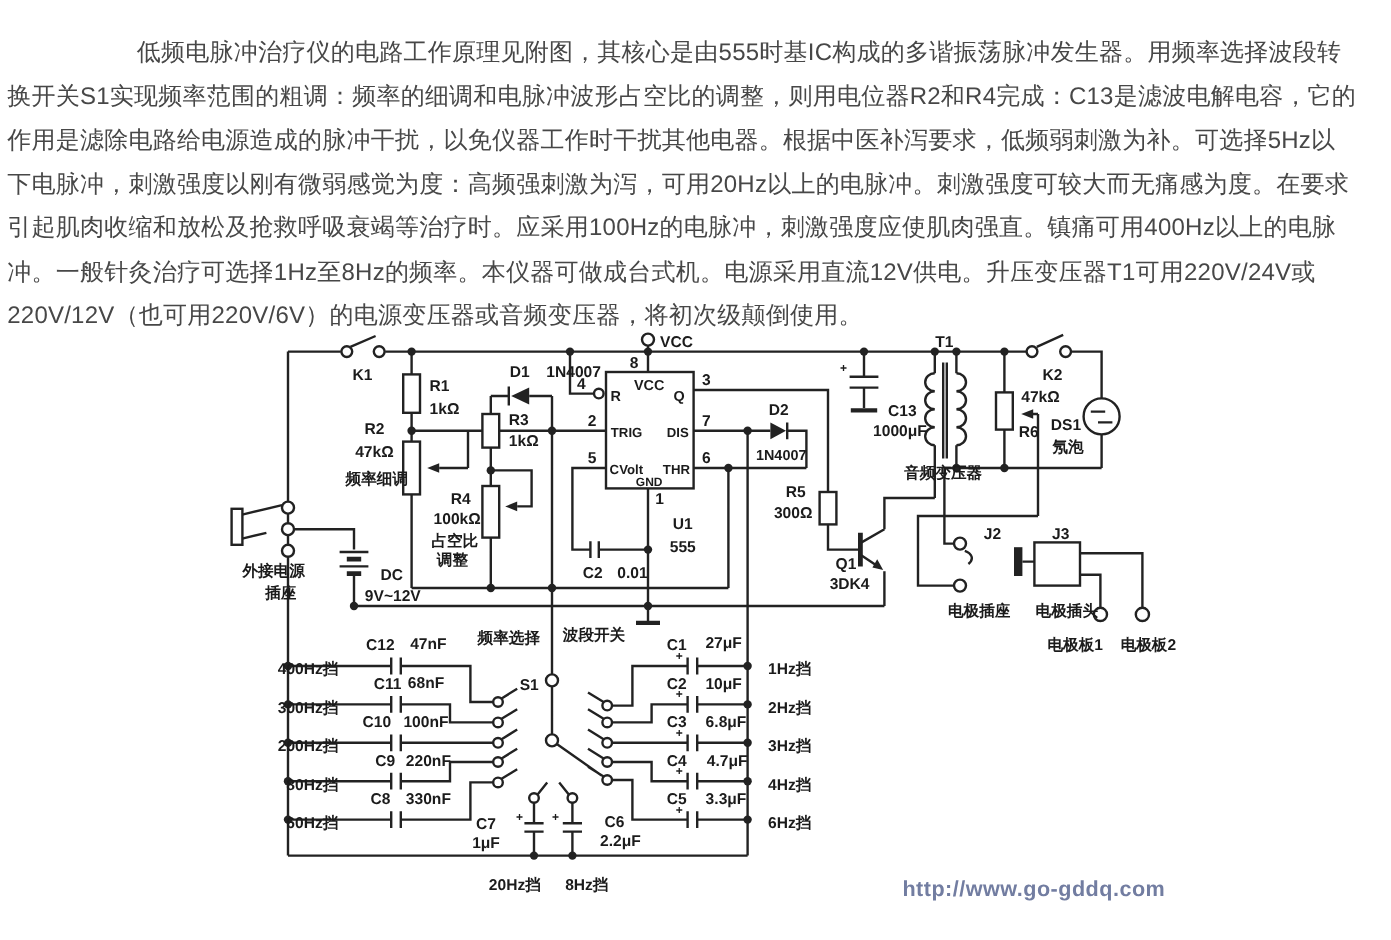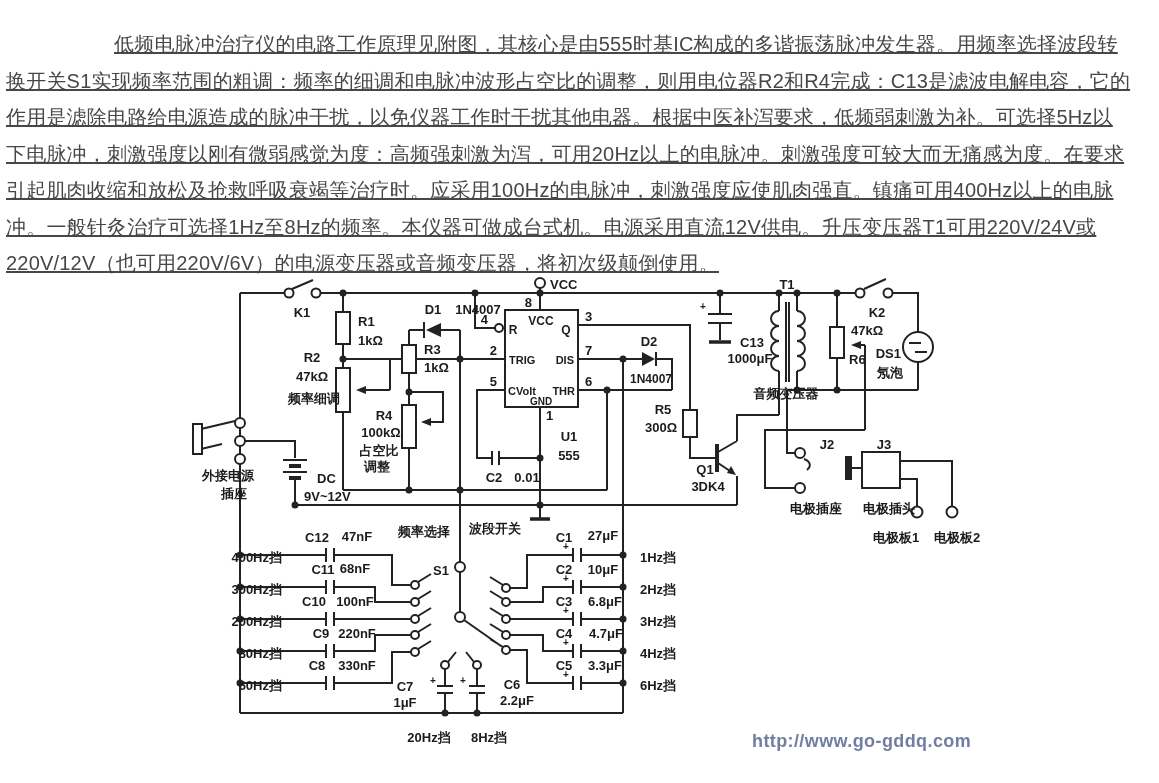--- a/index.html
+++ b/index.html
@@ -1,19 +1,19 @@
 <!DOCTYPE html>
 <html><head>
 <meta charset="utf-8">
 <style>
   html,body{margin:0;padding:0;background:#ffffff;}
   .page{position:relative;width:1159px;height:783px;background:#ffffff;overflow:hidden;
         font-family:"Liberation Sans",sans-serif;}
   .article{position:absolute;left:6px;top:6px;width:1126px;font-size:20px;line-height:36.5px;
-           color:#474747;text-indent:108px;letter-spacing:0.2px;text-decoration:underline;}
+           color:#474747;text-indent:108px;letter-spacing:0.2px;}
   .schematic-svg{position:absolute;left:0;top:0;}
   .wire{stroke:#222;stroke-width:2;fill:none;}
   .thick{stroke:#222;stroke-width:4;fill:none;}
   .bar{stroke:#222;stroke-width:3.5;fill:none;}
   .dot{fill:#222;stroke:none;}
   .term{fill:#fff;stroke:#222;stroke-width:2;}
   .box{fill:#fff;stroke:#222;stroke-width:2;}
   .fillshape{fill:#222;stroke:none;}
   text{fill:#1b1b1b;font-family:"Liberation Sans",sans-serif;font-weight:700;font-size:13px;}
   .t12{font-size:12px;} .t11{font-size:11px;} .t10{font-size:10px;}

